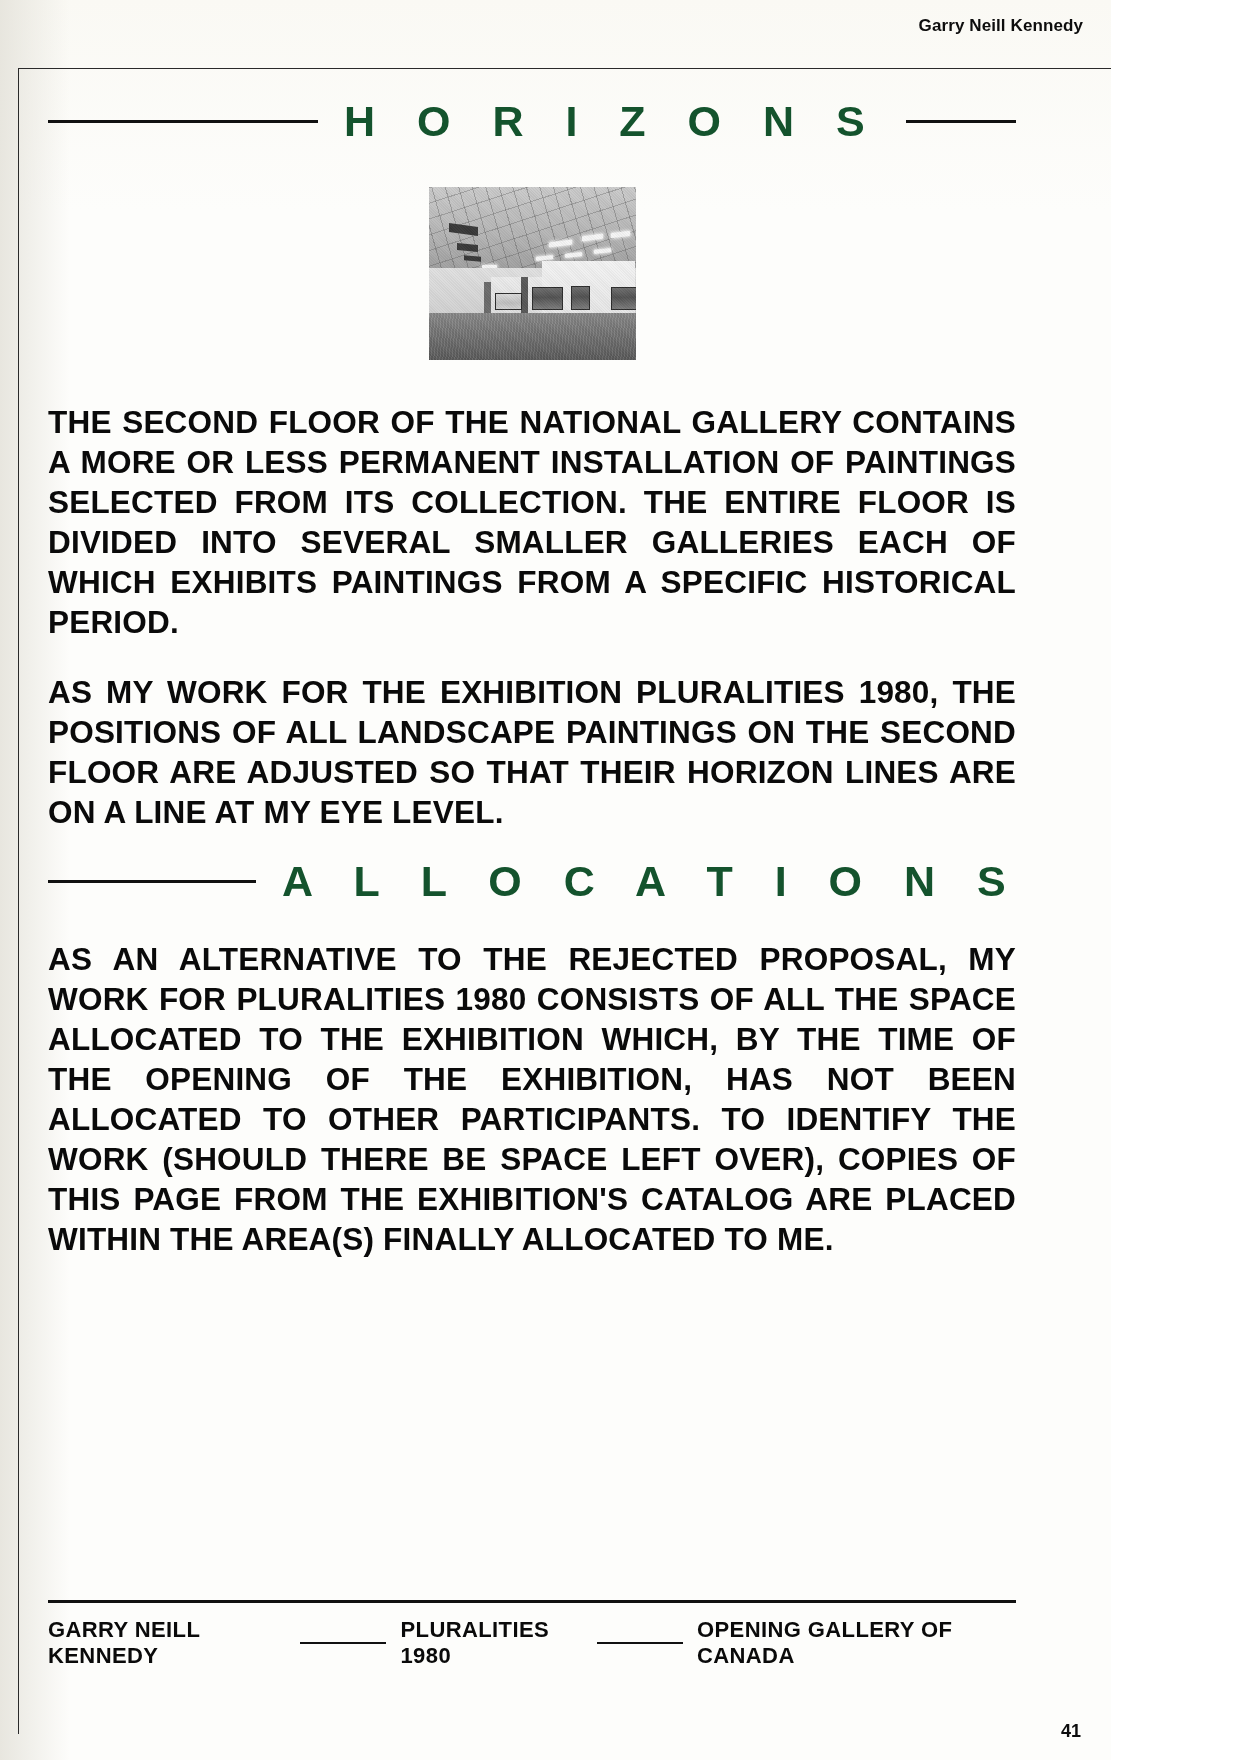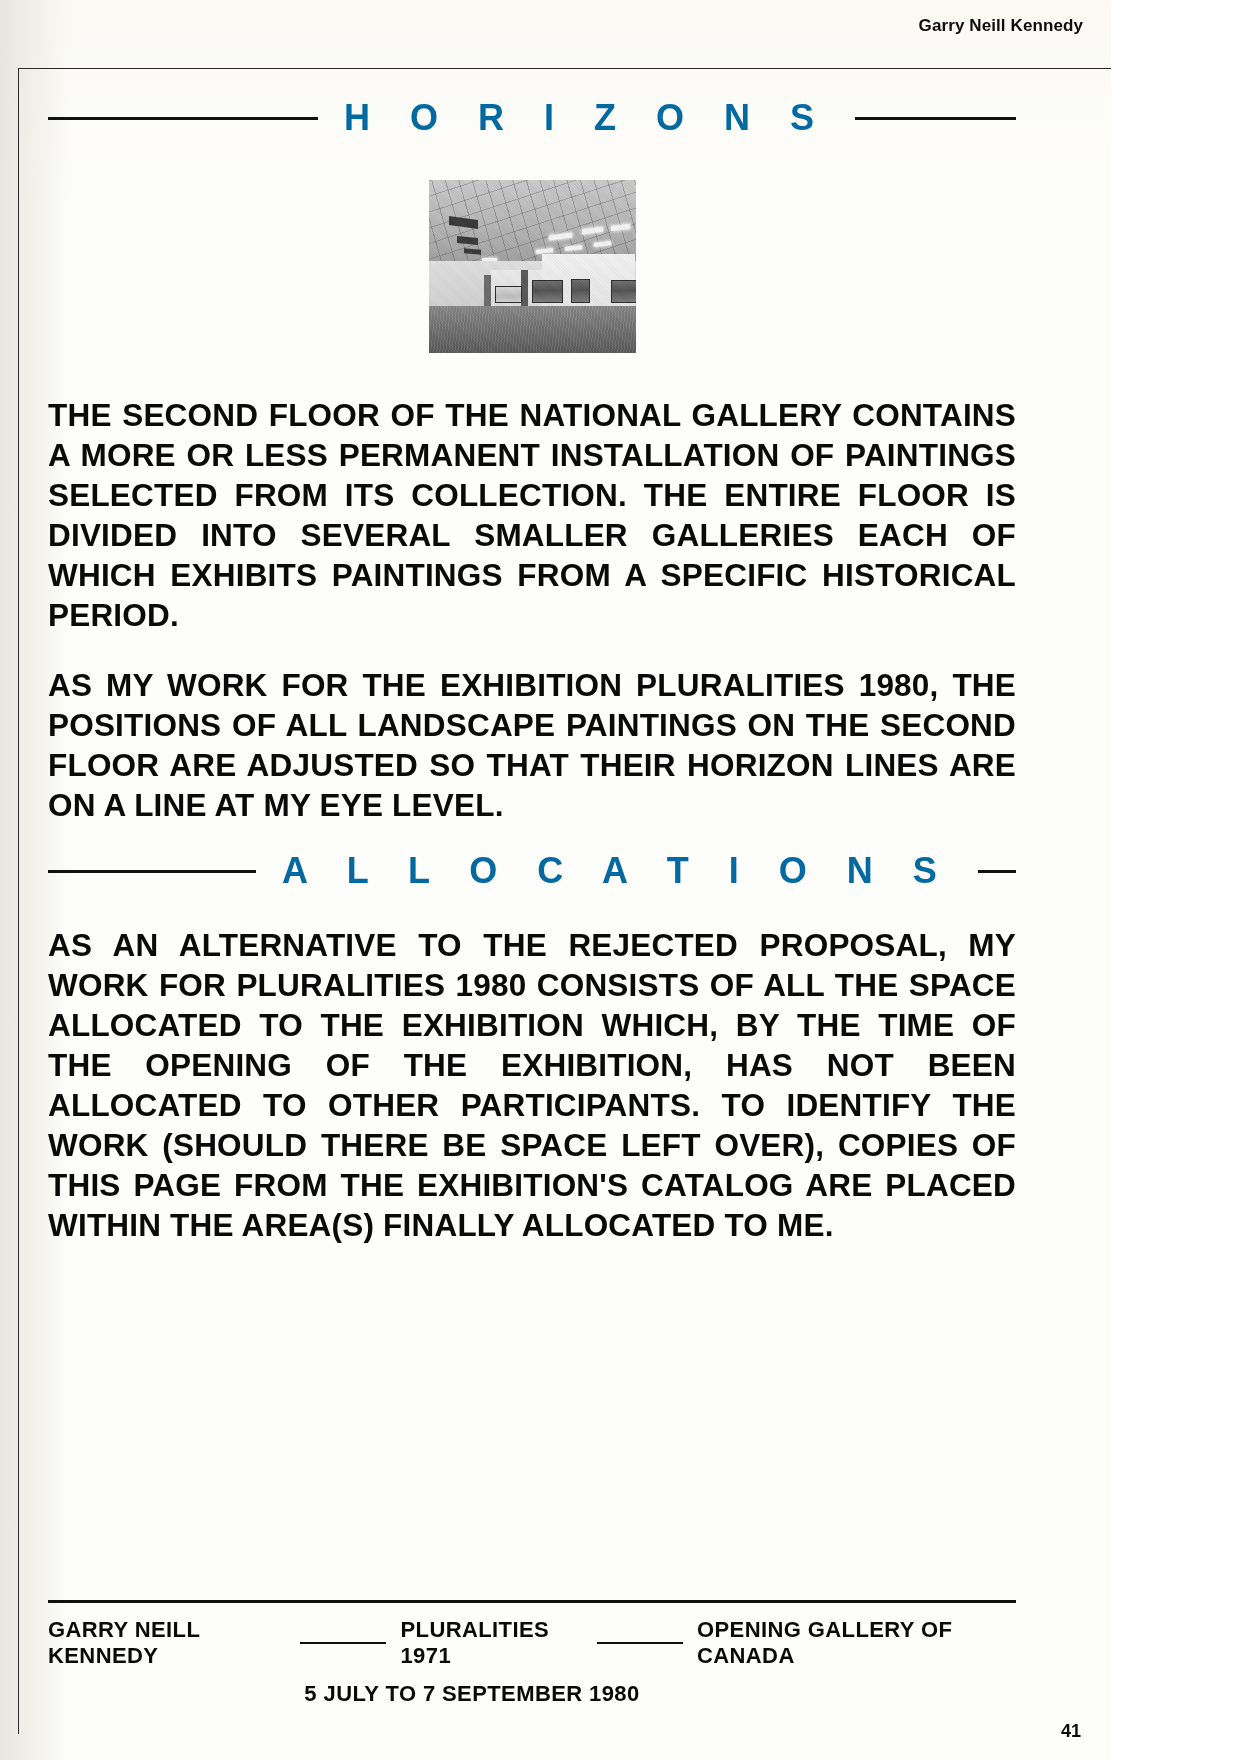--- a/index.html
+++ b/index.html
@@ -69,24 +69,24 @@
     gap: 0;
   }
   .rule-heading .rule {
     flex: 1 1 auto;
     height: 3px;
     background: #111111;
   }
   .rule-heading .heading-text {
     flex: 0 0 auto;
     padding: 0 26px;
-    font-size: 36px;
+    font-size: 43px;
     font-weight: bold;
     letter-spacing: 15px;
-    color: #0369a1;
+    color: #14532d;
     white-space: nowrap;
     line-height: 1;
     font-family: "Liberation Sans", sans-serif;
   }
 
   #heading-horizons-wrap { margin-top: 16px; }
   #heading-horizons-wrap .rule:first-child { flex: 0 0 270px; }
   #heading-allocations-wrap .rule:first-child { flex: 0 0 208px; }
 
   
@@ -304,22 +304,21 @@
       <p class="para">AS AN ALTERNATIVE TO THE REJECTED PROPOSAL, MY WORK FOR PLURALITIES 1980 CONSISTS OF ALL THE SPACE ALLOCATED TO THE EXHIBITION WHICH, BY THE TIME OF THE OPENING OF THE EXHIBITION, HAS NOT BEEN ALLOCATED TO OTHER PARTICIPANTS. TO IDENTIFY THE WORK (SHOULD THERE BE SPACE LEFT OVER), COPIES OF THIS PAGE FROM THE EXHIBITION'S CATALOG ARE PLACED WITHIN THE AREA(S) FINALLY ALLOCATED TO ME.</p>
     </div>
 
   </div>
 
   <div class="footer">
     <div class="footer-rule"></div>
     <div class="footer-line">
       <span>GARRY NEILL KENNEDY</span>
       <span class="dash"></span>
-      <span>PLURALITIES 1971</span>
+      <span>PLURALITIES 1980</span>
       <span class="dash"></span>
       <span>OPENING GALLERY OF CANADA</span>
     </div>
-    <div class="footer-sub">5 JULY TO 7 SEPTEMBER 1980</div>
   </div>
 
   <div class="page-number">41</div>
 
 </div>
 
 </body></html>

